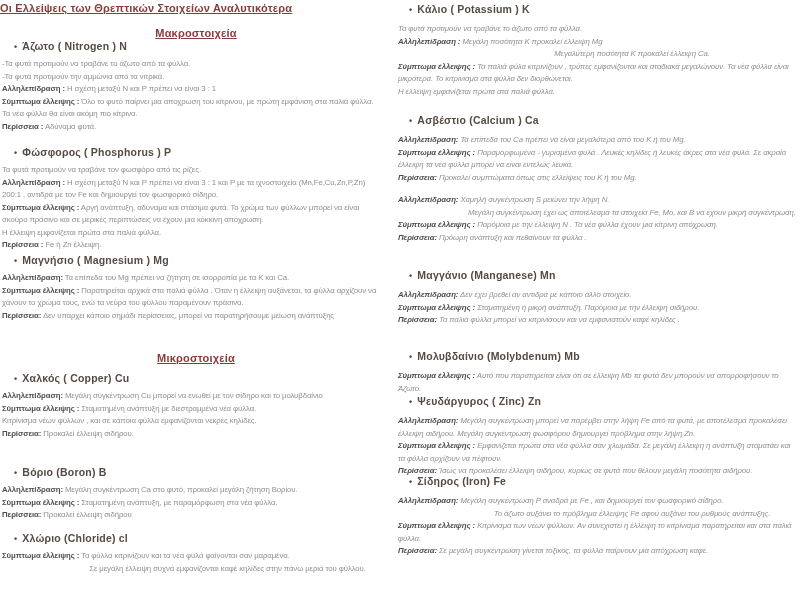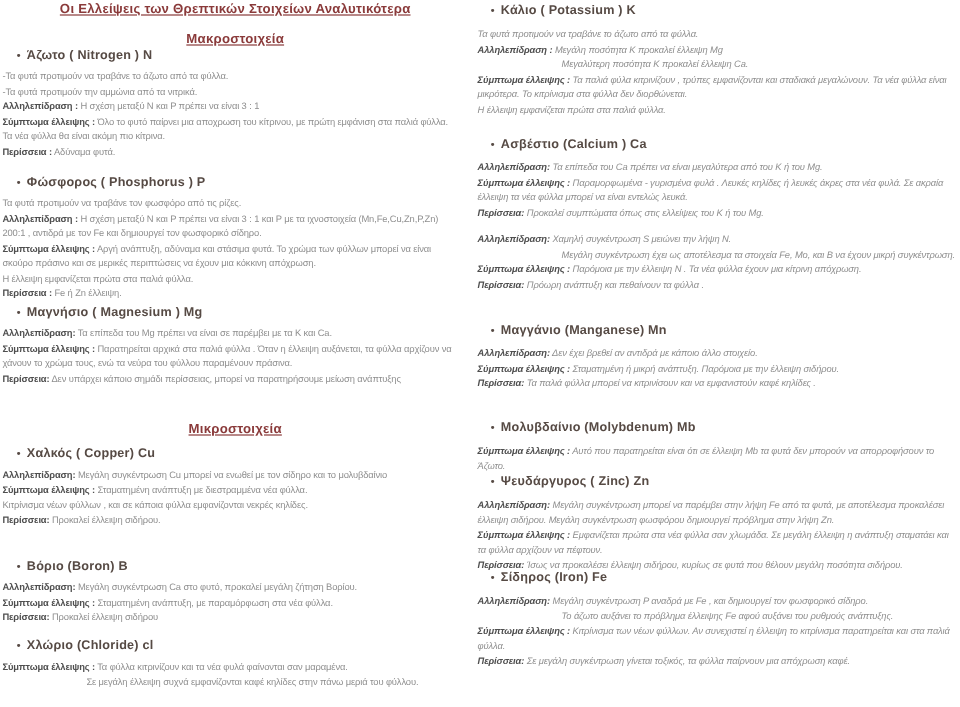--- a/index.html
+++ b/index.html
@@ -1,33 +1,33 @@
 <!DOCTYPE html>
 <html><head>
 <meta charset="utf-8">
 <style>
   html,body{margin:0;padding:0;background:#ffffff;}
   .page{position:relative;width:800px;height:589px;background:#ffffff;overflow:hidden;
         font-family:"Liberation Sans", sans-serif;}
   .col{position:absolute;top:0;height:589px;}
   .cl{left:0;width:392px;}
   .cr{left:392px;width:408px;}
-  .doc-title{position:absolute;top:2px;left:0;right:0;text-align:center;
+  .doc-title{position:absolute;top:2px;left:0;right:0;text-align:left;
              font-size:11px;font-weight:bold;color:#8a3a3a;text-decoration:underline;
              letter-spacing:0.2px;}
   .grp{position:absolute;left:0;right:0;text-align:center;font-size:11px;font-weight:bold;
        color:#8a3a3a;text-decoration:underline;letter-spacing:0.2px;}
   .sec{position:absolute;left:0;right:0;}
   .h{font-size:10.5px;font-weight:bold;color:#564a44;margin:0 0 6px 14px;letter-spacing:0.2px;}
   .cr .h{margin:0 0 8px 17px;}
   .h .blt{font-size:9px;margin-right:5px;color:#564a44;}
   .l{margin:0 9px 0 2px;font-size:7.8px;letter-spacing:-0.1px;line-height:12.5px;color:#8f8f8f;}
   .cr .l{margin:0 4px 0 6px;font-style:italic;}
   .lb{font-weight:bold;color:#4f4f4f;}
-  .i{padding-left:70px;}
+  .i{padding-left:70px;text-align:center;}
   .mt8{margin-top:8px;}
   .mt4{margin-top:4px;}
 </style>
 </head>
 <body>
 
 <div class="page">
 
   <div class="col cl">
     <div class="doc-title">Οι Ελλείψεις των Θρεπτικών Στοιχείων Αναλυτικότερα</div>
@@ -46,21 +46,21 @@
       <div class="h"><span class="blt">•</span><span>Φώσφορος ( Phosphorus ) P</span></div>
       <p class="l">Τα φυτά προτιμούν να τραβάνε τον φωσφόρο από τις ρίζες.</p>
       <p class="l"><b class="lb">Αλληλεπίδραση :</b><span> Η σχέση μεταξύ N και P πρέπει να είναι 3 : 1 και P με τα ιχνοστοιχεία (Mn,Fe,Cu,Zn,P,Zn) 200:1 , αντιδρά με τον Fe και δημιουργεί τον φωσφορικό σίδηρο.</span></p>
       <p class="l"><b class="lb">Σύμπτωμα έλλειψης :</b><span> Αργή ανάπτυξη, αδύναμα και στάσιμα φυτά. Το χρώμα των φύλλων μπορεί να είναι σκούρο πράσινο και σε μερικές περιπτώσεις να έχουν μια κόκκινη απόχρωση.</span></p>
       <p class="l">Η έλλειψη εμφανίζεται πρώτα στα παλιά φύλλα.</p>
       <p class="l"><b class="lb">Περίσσεια :</b><span> Fe ή  Zn έλλειψη.</span></p>
     </div>
 
     <div class="sec" style="top:254px">
       <div class="h"><span class="blt">•</span><span>Μαγνήσιο ( Magnesium ) Mg</span></div>
-      <p class="l"><b class="lb">Αλληλεπίδραση:</b><span> Τα επίπεδα του Mg πρέπει να είναι σε παρέμβει με τα K και Ca.</span></p>
+      <p class="l"><b class="lb">Αλληλεπίδραση:</b><span> Τα επίπεδα του Mg πρέπει να ζήτηση σε ισορροπία με τα K και Ca.</span></p>
       <p class="l"><b class="lb">Σύμπτωμα έλλειψης :</b><span> Παρατηρείται αρχικά στα παλιά φύλλα . Όταν η έλλειψη αυξάνεται, τα φύλλα αρχίζουν να χάνουν  το χρώμα τους, ενώ τα νεύρα του φύλλου παραμένουν πράσινα.</span></p>
       <p class="l"><b class="lb">Περίσσεια:</b><span>  Δεν υπάρχει κάποιο σημάδι περίσσειας, μπορεί να παρατηρήσουμε μείωση ανάπτυξης</span></p>
     </div>
 
     <div class="grp" style="top:352px">Μικροστοιχεία</div>
 
     <div class="sec" style="top:372px">
       <div class="h"><span class="blt">•</span><span>Χαλκός ( Copper) Cu</span></div>
       <p class="l"><b class="lb">Αλληλεπίδραση:</b><span> Μεγάλη συγκέντρωση Cu μπορεί να ενωθεί με τον σίδηρο και το μολυβδαίνιο</span></p>
       <p class="l"><b class="lb">Σύμπτωμα έλλειψης :</b><span> Σταματημένη ανάπτυξη με διεστραμμένα νέα φύλλα.</span></p>

